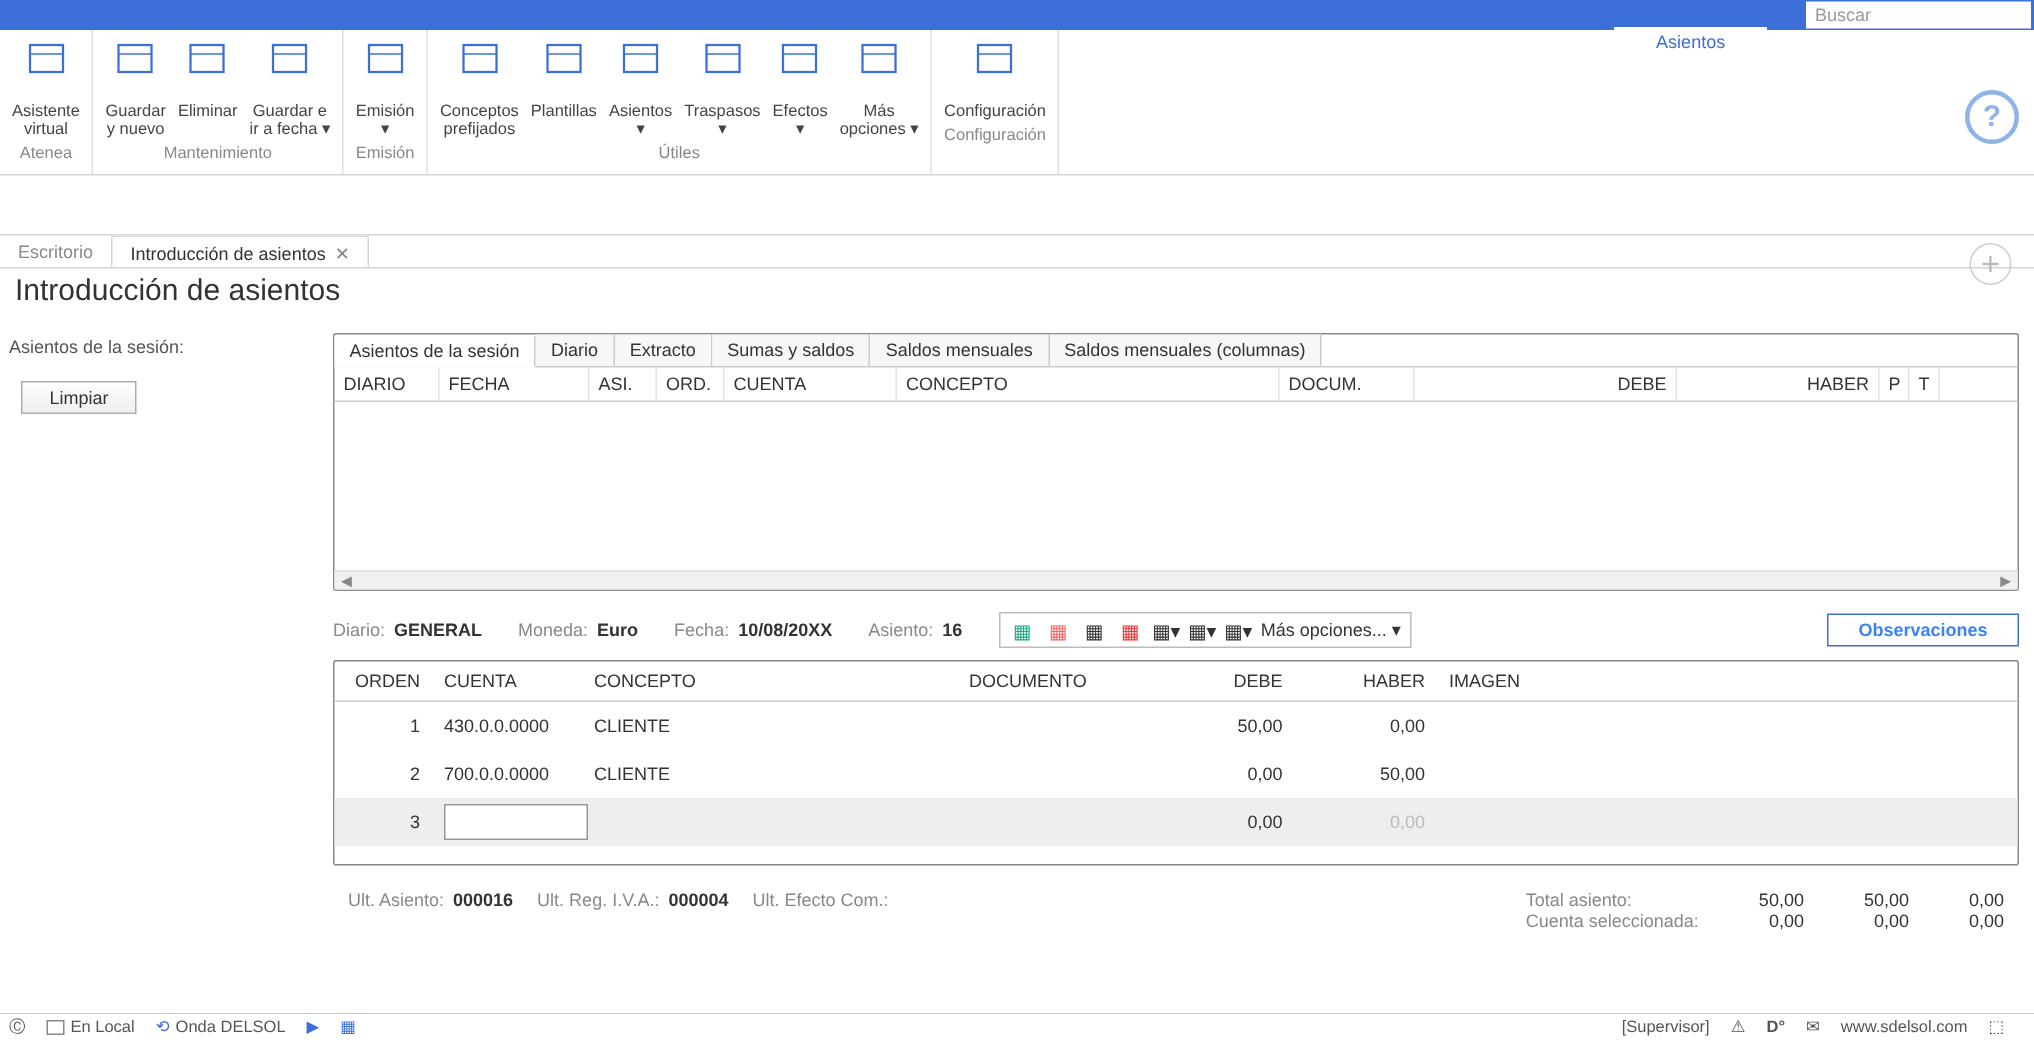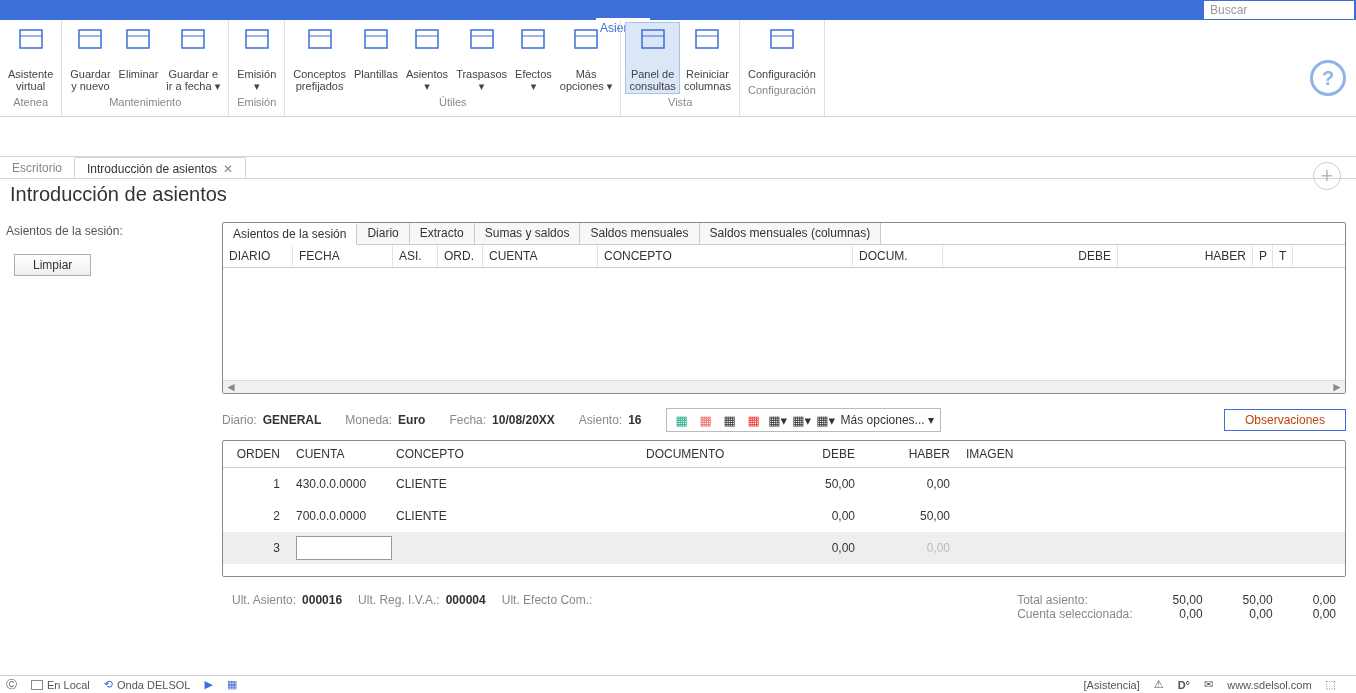--- a/index.html
+++ b/index.html
@@ -1,20 +1,20 @@
 <!DOCTYPE html>
 <html><head>
 <meta charset="utf-8">
 <style>
 * { margin:0; padding:0; box-sizing:border-box; font-family:"Segoe UI",Arial,sans-serif; }
 html,body { width:1356px; height:693px; overflow:hidden; background:#fff; font-size:12px; color:#333; }
 
 
 .menubar { display:flex; align-items:center; height:20px; background:#3d6fd8; color:#fff; }
-.menubar .mitem { padding:0 4px; line-height:20px; cursor:pointer; white-space:nowrap;margin-top:36px; }
+.menubar .mitem { padding:0 28px; line-height:20px; cursor:pointer; white-space:nowrap;margin-top:36px; }
 .menubar .mitem.active { background:#fff; color:#3d6fd8; }
 .menubar .spacer { flex:1; }
 .menubar .search { width:150px; height:18px; background:#fff; color:#999; padding:0 6px; line-height:18px; margin-right:2px; }
 
 
 .ribbon { display:flex; border-bottom:1px solid #d4d4d4; position:relative; height:97px; }
 .group { display:flex; flex-direction:column; align-items:center; border-right:1px solid #e0e0e0; padding:2px 4px 0; }
 .group-btns { display:flex; }
 .group-label { height:17px; line-height:17px; font-size:11px; color:#888; width:100%; text-align:center; }
 .rbtn { display:flex; flex-direction:column; align-items:center; justify-content:flex-start; padding:2px 4px; text-align:center; cursor:pointer;gap:10px; }
@@ -56,21 +56,21 @@
 .uptable .tbody { height:112px; }
 .scroll { height:13px; background:#f0f0f0; border-top:1px solid #ddd; display:flex; align-items:center; justify-content:space-between; padding:0 2px; color:#888; }
 
 
 .inforow { display:flex; align-items:center; margin:14px 0 8px; font-size:12px; }
 .inforow .pair { display:flex; align-items:center; margin-right:24px; }
 .inforow .k { color:#888; margin-right:6px; }
 .inforow .v { font-weight:bold; }
 .inforow .tools { display:flex; align-items:center; gap:6px; border:1px solid #bbb; padding:2px 6px; }
 .inforow .tools .ticon { width:18px; height:18px; display:flex; align-items:center; justify-content:center; font-size:13px; cursor:pointer; }
-.inforow .obs { margin-left:auto; border:1px solid #3d6fd8; color:#c2410c; padding:3px 20px; cursor:pointer; }
+.inforow .obs { margin-left:auto; border:1px solid #3d6fd8; color:#3b82f6; padding:3px 20px; cursor:pointer;font-weight:bold; }
 
 
 .entry { border:1px solid #888; border-radius:2px; }
 .entry .thead, .entry .trow { display:flex; }
 .entry .thead { border-bottom:1px solid #ccc; font-size:12px; }
 .entry .th, .entry .td { padding:6px 8px; }
 .entry .trow { border-bottom:1px solid transparent; align-items:center; height:32px; }
 .entry .trow.editing { background:#eee; }
 .entry .trow.editing .td.cuenta { }
 .editcell { border:1px solid #999; background:#fff; height:24px; width:96px; }
@@ -224,43 +224,20 @@
           <div class="ico">
             <svg class="svgico" width="30" height="28" viewBox="0 0 30 28">
               <rect x="4" y="4" width="22" height="18" fill="none" stroke="#3d6fd8" stroke-width="1.5"></rect>
               <line x1="4" y1="10" x2="26" y2="10" stroke="#3d6fd8"></line>
             </svg>
           </div>
           <div class="lbl">Más<br>opciones ▾</div>
         </div>
       </div>
       <div class="group-label">Útiles</div>
-    </div>
-    <div class="group">
-      <div class="group-btns">
-        <div class="rbtn active">
-          <div class="ico">
-            <svg class="svgico" width="30" height="28" viewBox="0 0 30 28">
-              <rect x="4" y="4" width="22" height="18" fill="none" stroke="#3d6fd8" stroke-width="1.5"></rect>
-              <line x1="4" y1="10" x2="26" y2="10" stroke="#3d6fd8"></line>
-            </svg>
-          </div>
-          <div class="lbl">Panel de<br>consultas</div>
-        </div>
-        <div class="rbtn">
-          <div class="ico">
-            <svg class="svgico" width="30" height="28" viewBox="0 0 30 28">
-              <rect x="4" y="4" width="22" height="18" fill="none" stroke="#3d6fd8" stroke-width="1.5"></rect>
-              <line x1="4" y1="10" x2="26" y2="10" stroke="#3d6fd8"></line>
-            </svg>
-          </div>
-          <div class="lbl">Reiniciar<br>columnas</div>
-        </div>
-      </div>
-      <div class="group-label">Vista</div>
     </div>
     <div class="group">
       <div class="group-btns">
         <div class="rbtn">
           <div class="ico">
             <svg class="svgico" width="30" height="28" viewBox="0 0 30 28">
               <rect x="4" y="4" width="22" height="18" fill="none" stroke="#3d6fd8" stroke-width="1.5"></rect>
               <line x1="4" y1="10" x2="26" y2="10" stroke="#3d6fd8"></line>
             </svg>
           </div>
@@ -435,19 +412,19 @@
       <span style="width:12px;height:10px;border:1px solid #888;display:inline-block;"></span>
       <span>En Local</span>
     </span>
   <span class="sitem">
       <span style="color:#3d6fd8;">⟲</span>
       <span>Onda DELSOL</span>
     </span>
   <span class="sitem" style="color:#3d6fd8;">▶</span>
   <span class="sitem" style="color:#3d6fd8;">▦</span>
   <div class="spacer"></div>
-  <span class="sitem">[Asistencia]</span>
+  <span class="sitem">[Supervisor]</span>
   <span class="sitem">⚠</span>
   <span class="sitem" style="font-weight:bold;">D°</span>
   <span class="sitem">✉</span>
   <span class="sitem">www.sdelsol.com</span>
   <span class="sitem">⬚</span>
 </div>
 
 </body></html>

